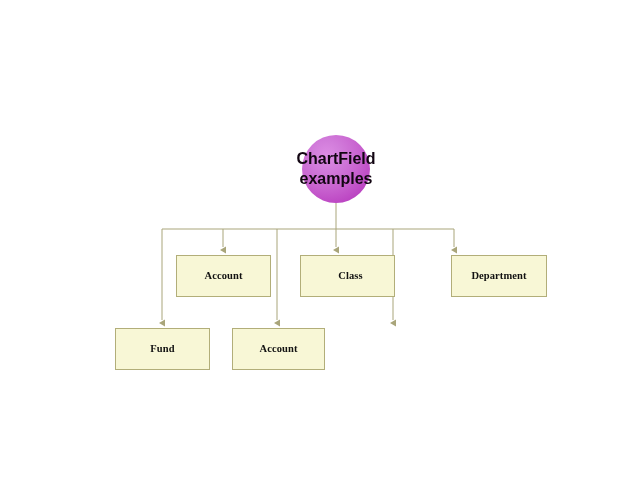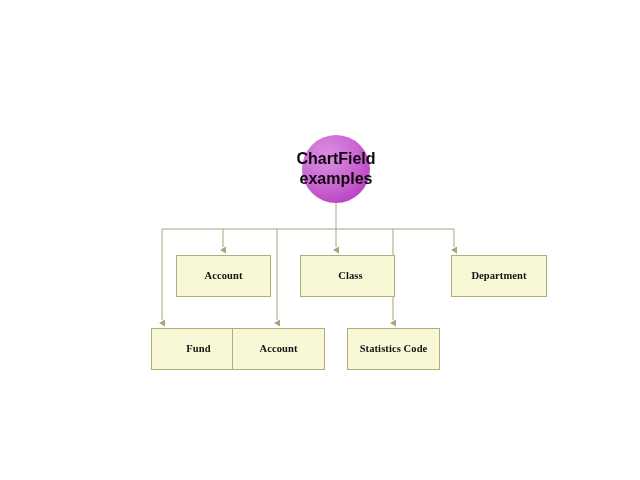--- a/index.html
+++ b/index.html
@@ -101,23 +101,20 @@
   <div class="node-box" id="node-account" style="left: 176px; top: 255px; width: 95px; height: 42px;">
     <span>Account</span>
   </div>
   <div class="node-box" id="node-class" style="left: 300px; top: 255px; width: 95px; height: 42px; padding-left: 6px;">
     <span>Class</span>
   </div>
   <div class="node-box" id="node-department" style="left: 403px; top: 255px; width: 96px; height: 42px; margin-left: 48px;">
     <span>Department</span>
   </div>
 
-  <div class="node-box" id="node-fund" style="left: 115px; top: 328px; width: 95px; height: 42px; margin-left: 36px;">
+  <div class="node-box" id="node-fund" style="left: 115px; top: 328px; width: 95px; height: 42px;">
     <span>Fund</span>
   </div>
   <div class="node-box" id="node-program" style="left: 232px; top: 328px; width: 93px; height: 42px;">
     <span>Account</span>
   </div>
-  <div class="node-box" id="node-statistics-code" style="left: 347px; top: 328px; width: 93px; height: 42px;">
-    <span>Statistics Code</span>
-  </div>
 
 </div>
 
 </body></html>

